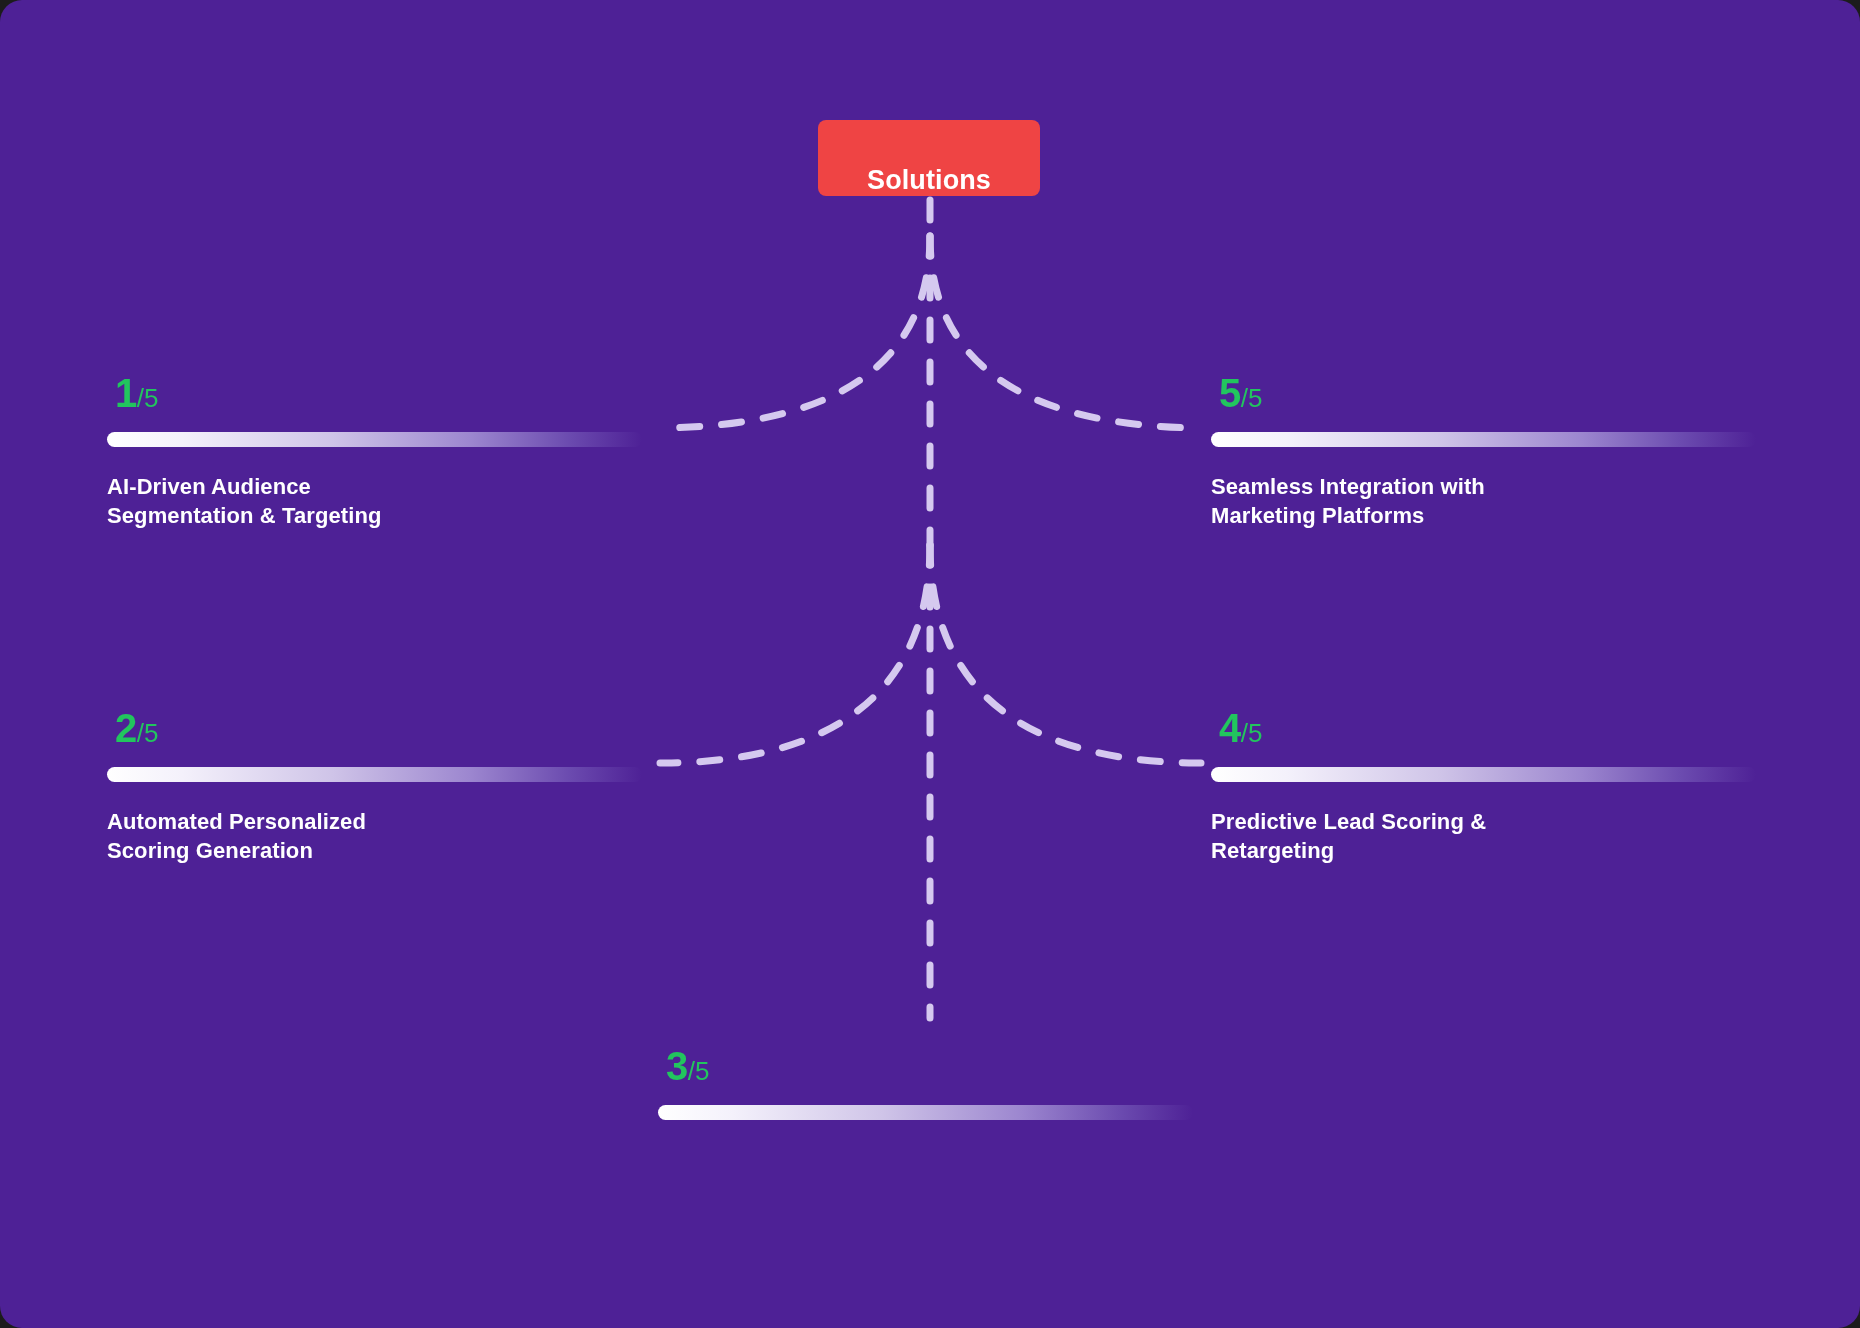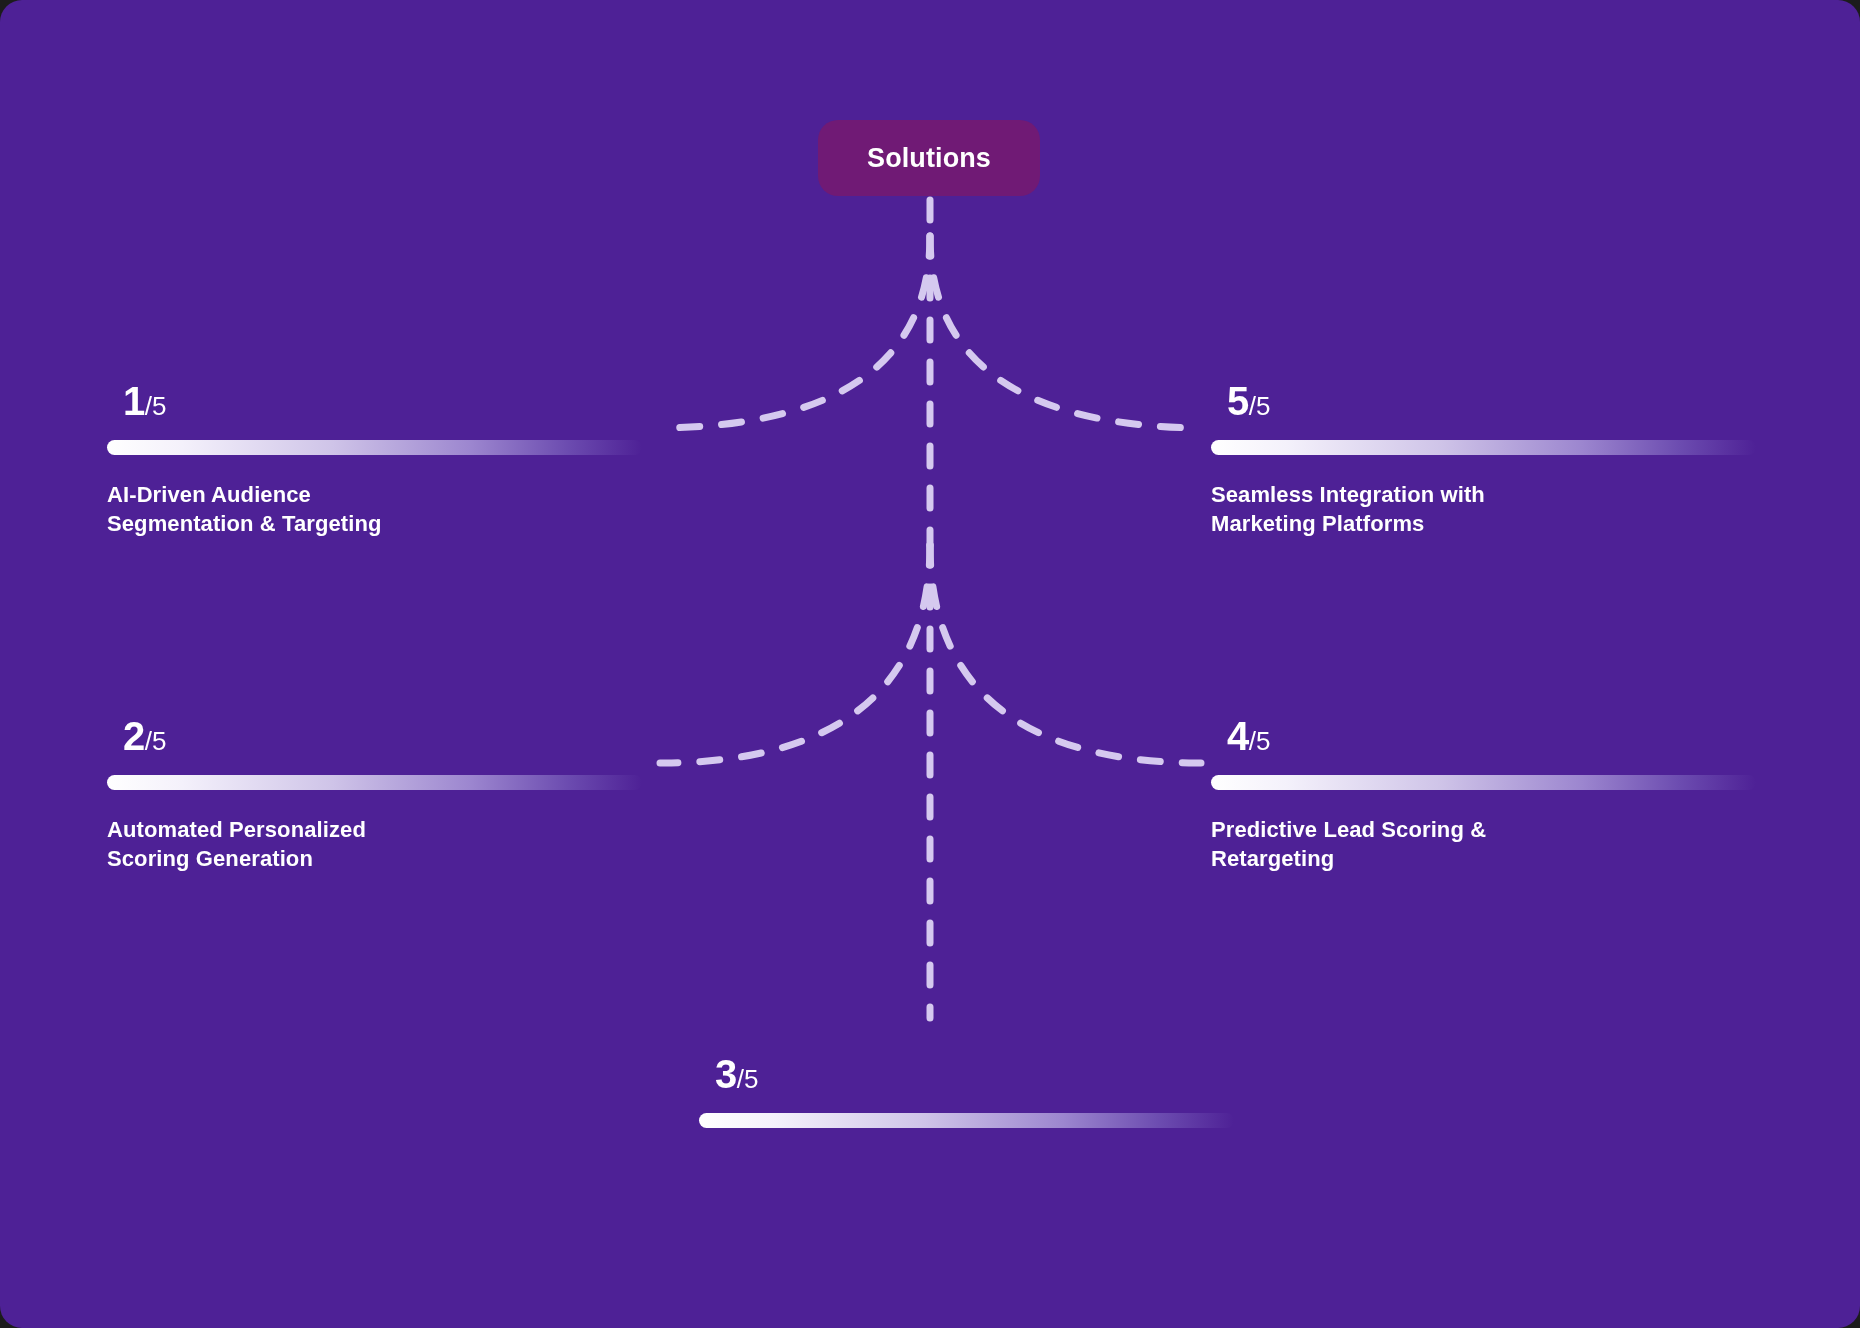--- a/index.html
+++ b/index.html
@@ -29,44 +29,44 @@
     pointer-events: none;
   }
 
   
   .hub {
     position: absolute;
     left: 818px;
     top: 120px;
     width: 222px;
     height: 76px;
-    background: #701a75;
-    border-radius: 20px;
+    background: #ef4444;
+    border-radius: 8px;
     display: flex;
-    align-items: center;
+    align-items: flex-end;
     justify-content: center;
     z-index: 5;
   }
   .hub-label {
     color: #ffffff;
     font-size: 27px;
     font-weight: 700;
     letter-spacing: 0.1px;
   }
 
   
   .item {
     position: absolute;
     z-index: 3;
   }
   .item-num {
-    color: #ffffff;
+    color: #22c55e;
     font-weight: 700;
     line-height: 1;
-    margin: 16px;
+    margin: 8px;
     white-space: nowrap;
   }
   .item-num .big {
     font-size: 40px;
     font-weight: 700;
     letter-spacing: -0.5px;
   }
   .item-num .small {
     font-size: 26px;
     font-weight: 500;
@@ -93,21 +93,21 @@
     margin-top: 26px;
     white-space: pre-line;
     letter-spacing: 0.1px;
   }
 
   
   #item-1 { left: 107px; top: 365px; width: 1000px; }
   #item-1 .bar { width: 535px; }
   #item-2 { left: 107px; top: 700px; width: 1000px; }
   #item-2 .bar { width: 535px; }
-  #item-3 { left: 699px; top: 1038px; width: 900px; }
+  #item-3 { left: 658px; top: 1038px; width: 900px; }
   #item-3 .bar { width: 535px; }
   #item-4 { left: 1211px; top: 700px; width: 700px; }
   #item-4 .bar { width: 545px; }
   #item-5 { left: 1211px; top: 365px; width: 700px; }
   #item-5 .bar { width: 545px; }
 </style>
 </head>
 <body>
 
 <div id="canvas">

